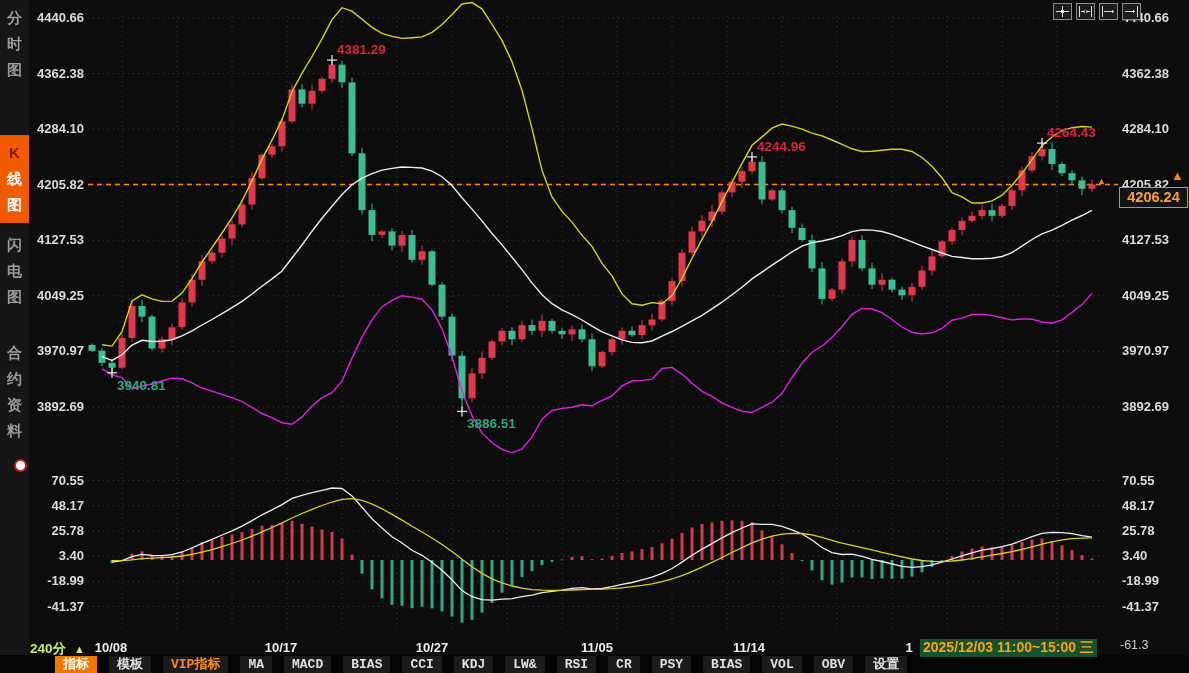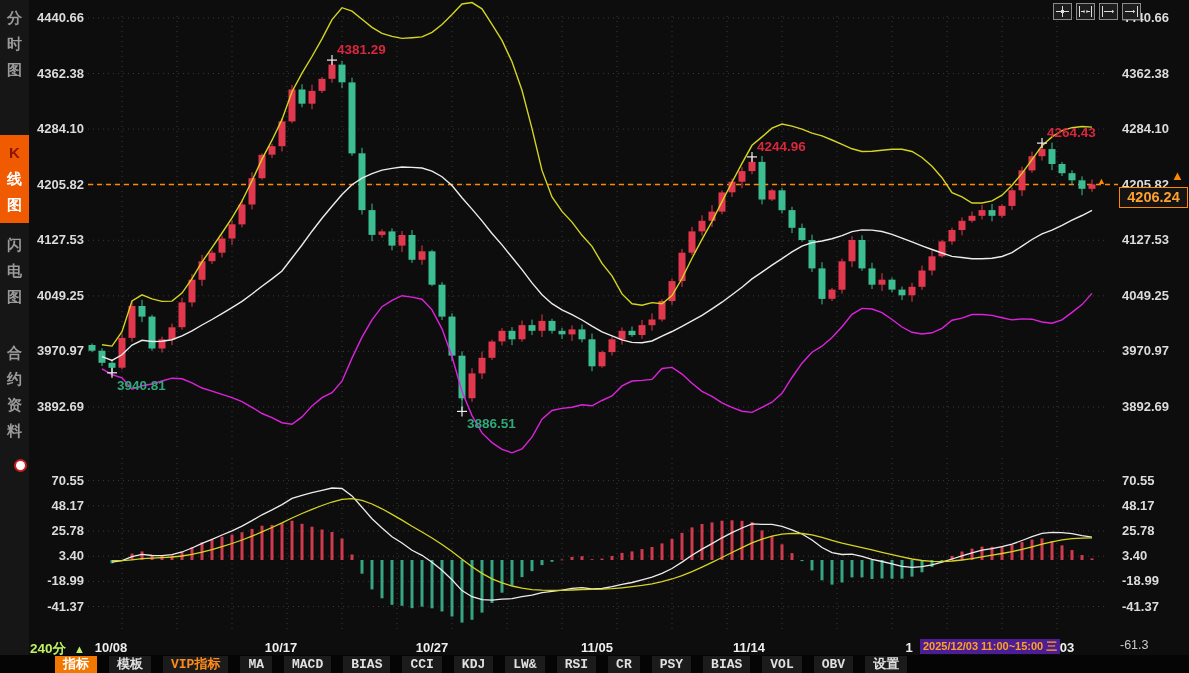--- a/index.html
+++ b/index.html
@@ -39,22 +39,22 @@
   
   .price-tag{position:absolute;left:1119px;top:187px;width:67px;height:19px;background:#141414;
              border:1px solid #ff8800;color:#ffa030;font-weight:bold;font-size:14.5px;
              text-align:center;line-height:19px;z-index:20;}
   .tag-arrow{position:absolute;left:1171px;top:168px;color:#ff8800;font-size:13px;z-index:20;}
   .line-arrow{position:absolute;left:1097px;top:176px;color:#ff8800;font-size:9px;z-index:20;}
   
   .period-foot{position:absolute;left:30px;top:640px;color:#bef264;font-weight:bold;
                font-size:13.5px;z-index:6;cursor:pointer;}
   .period-foot .tri{margin-left:8px;font-size:11px;}
-  .tooltip{position:absolute;left:920px;top:639px;background:#4c1d95;color:#ffa21a;
-           font-weight:bold;font-size:11px;padding:0 3px;z-index:30;white-space:nowrap;}
+  .tooltip{position:absolute;left:920px;top:639px;background:#14532d;color:#ffa21a;
+           font-weight:bold;font-size:14px;padding:0 3px;z-index:30;white-space:nowrap;}
   .stray{position:absolute;left:1120px;top:638px;color:#c9c9c9;font-weight:normal;
          font-size:12.5px;z-index:28;}
   .watermark{position:absolute;left:1038px;top:614px;z-index:50;color:#cfcfcf;
              font-size:33px;font-weight:bold;letter-spacing:3px;background:rgba(8,8,8,0.55);
              padding:0 4px;line-height:38px;}
   .toolbar{position:absolute;left:55px;top:656px;height:33px;z-index:10;display:flex;gap:12px;
            font-family:"Liberation Mono",monospace;font-size:13px;font-weight:bold;}
   .tb-item{background:#1b1b1b;color:#e0e0e0;padding:0 8px;line-height:17px;cursor:pointer;
            white-space:nowrap;}
   .tb-item.active{background:#f07800;color:#fff;}

